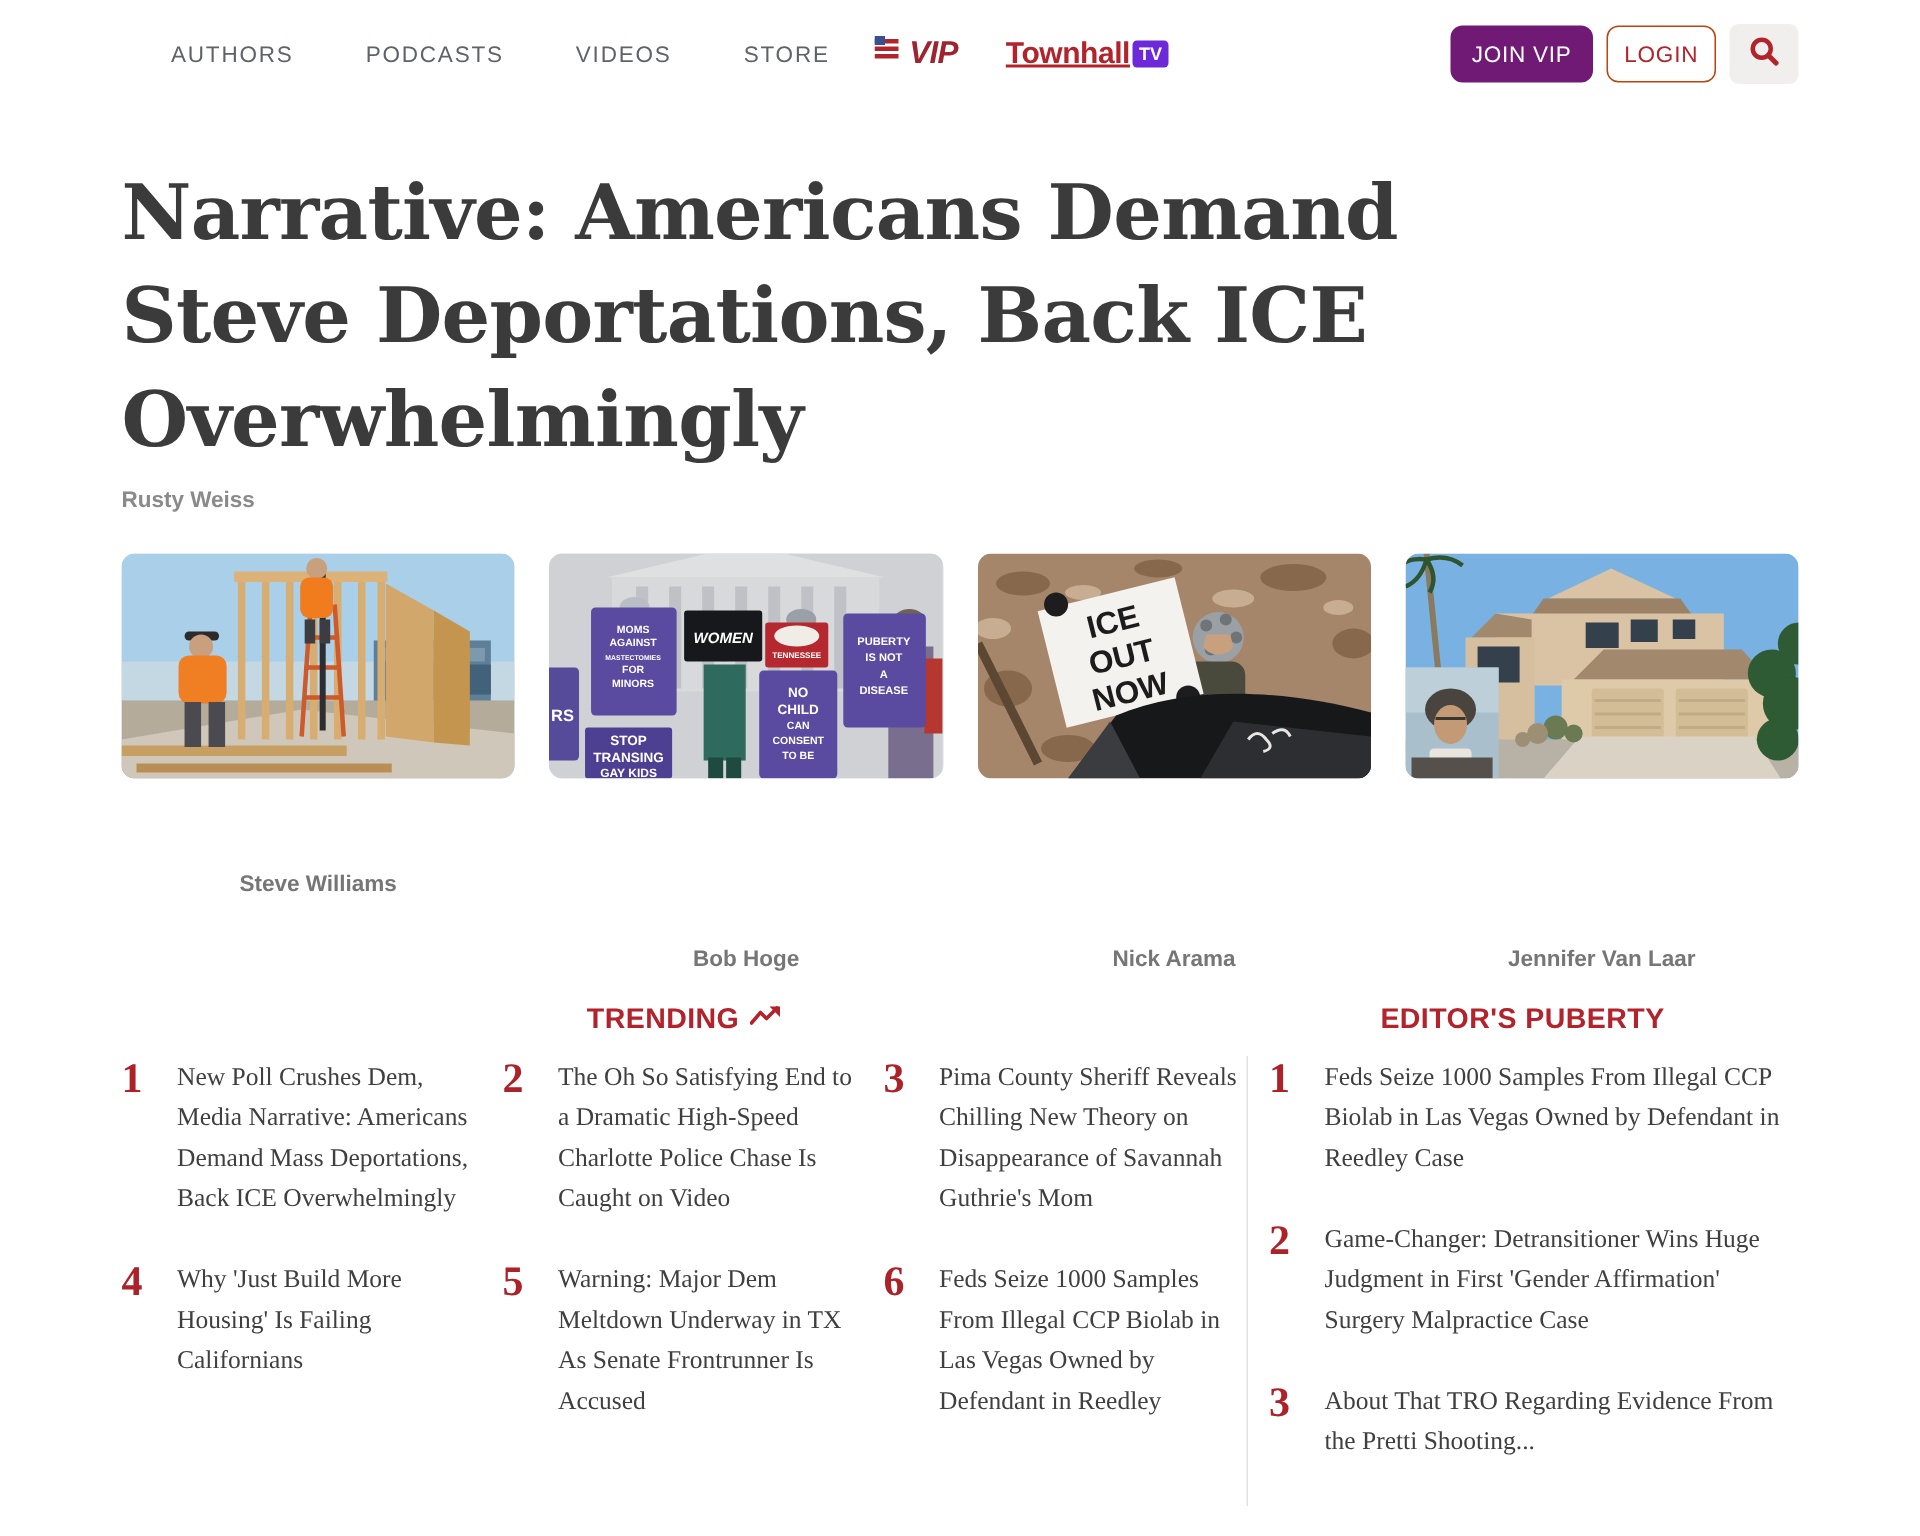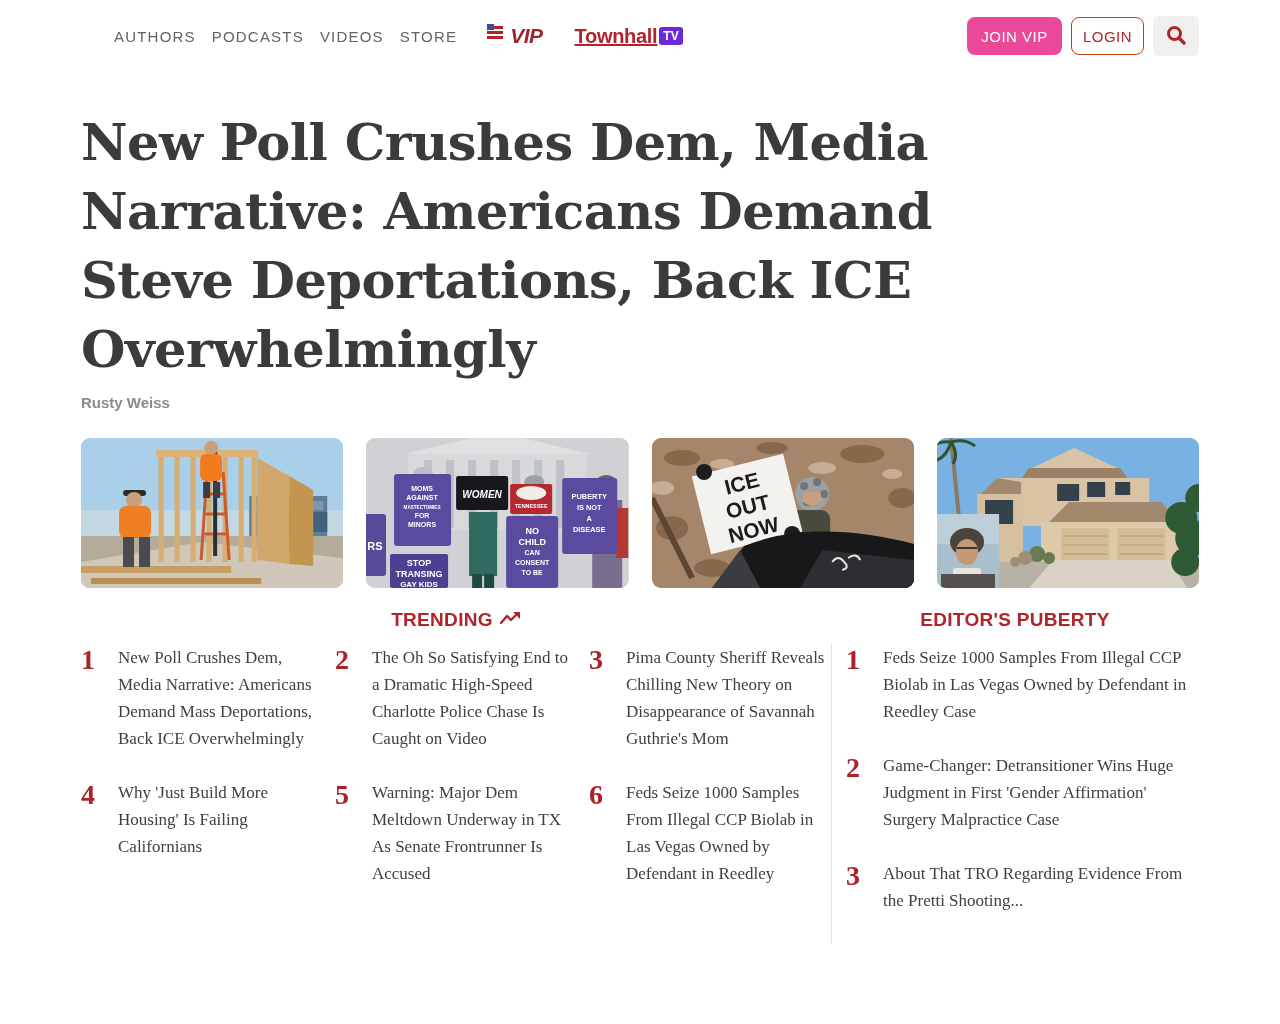--- a/index.html
+++ b/index.html
@@ -6,33 +6,33 @@
   html,body { width:1280px; height:1024px; background:#fff; overflow:hidden;
               font-family:"Liberation Sans", sans-serif; }
   .container { width:1118px; margin:0 auto; }
 
   
   .topbar { display:flex; align-items:center; padding-top:14px; height:58px; }
   .logo { font-family:"DejaVu Serif", serif; font-weight:700; font-size:37px;
           letter-spacing:-1.5px; line-height:44px; cursor:pointer; }
   .logo-red { color:#b6212b; }
   .logo-black { color:#151515; }
-  .mainnav { display:flex; align-items:center; gap:16px; margin-left:33px; }
+  .mainnav { display:flex; align-items:center; gap:48px; margin-left:33px; }
   .nav-link { font-size:15px; color:#5f6368; letter-spacing:1.2px; cursor:pointer; }
   .vip-brand { display:flex; margin-left:30px; cursor:pointer; }
   .vip-text { font-size:21px; font-weight:700; font-style:italic; color:#9e2430;
               letter-spacing:-0.5px; margin-left:3px; }
   .townhall { display:flex; align-items:center; margin-left:32px; cursor:pointer; }
   .townhall-text { font-size:20px; font-weight:700; color:#b2242c; letter-spacing:-0.3px;text-decoration:underline; }
   .tv-badge { background:#6d28d9; color:#fff; font-size:12px; font-weight:700;
               border-radius:3px; padding:2px 4px; margin-left:2px; }
   .spacer { flex:1; }
   .btn { height:38px; border-radius:8px; font-size:15px; letter-spacing:0.5px;
          display:flex; align-items:center; justify-content:center; cursor:pointer; }
-  .btn-join { background:#ec4899; color:#fff; width:95px; }
+  .btn-join { background:#701a75; color:#fff; width:95px; }
   .btn-login { background:#fff; color:#b2242c; border:1px solid #c2410c; width:73px; margin-left:9px; }
   .btn-search { background:#f1efee; width:46px; height:40px; border-radius:6px; margin-left:9px; }
 
   
   .headline { margin-top:50px; font-family:"DejaVu Serif", serif; font-size:51px;
               line-height:69px; color:#3b3b3b; letter-spacing:-0.5px; }
   .byline { margin-top:10px; font-size:15px; font-weight:700; color:#8a8a8a; }
 
   
   .thumbs { margin-top:27px; display:grid; grid-template-columns:repeat(4,1fr); gap:23px; }
@@ -104,21 +104,20 @@
       <span>
         <svg width="20" height="20" viewBox="0 0 20 20">
           <circle cx="8.5" cy="8.5" r="6" fill="none" stroke="#b2242c" stroke-width="3"></circle>
           <line x1="13" y1="13" x2="18" y2="18" stroke="#b2242c" stroke-width="3.4" stroke-linecap="round"></line>
         </svg>
       </span>
     </div>
   </div>
 
   <h1 class="headline">
-    <div>New Poll Crushes Dem, Media</div>
     <div>Narrative: Americans Demand</div>
     <div>Steve Deportations, Back ICE</div>
     <div>Overwhelmingly</div>
   </h1>
   <div class="byline">Rusty Weiss</div>
 
   <div class="thumbs">
 
     <div class="thumb">
       <svg viewBox="0 0 262 150" preserveAspectRatio="none">
@@ -331,20 +330,26 @@
         <rect x="0" y="76" width="62" height="30" fill="#bdd0da"></rect>
         <ellipse cx="30" cy="104" rx="17" ry="14" fill="#4a443f"></ellipse>
         <ellipse cx="30" cy="114" rx="11" ry="13" fill="#c49a76"></ellipse>
         <line x1="20" y1="110" x2="40" y2="110" stroke="#3a3530" stroke-width="2"></line>
         <rect x="16" y="130" width="28" height="10" rx="3" fill="#e8e4de"></rect>
         <rect x="4" y="136" width="54" height="14" fill="#55504c"></rect>
       </svg>
     </div>
   </div>
 
+  <div class="caps">
+    <div class="cap cap--high">Steve Williams</div>
+    <div class="cap cap--low">Bob Hoge</div>
+    <div class="cap cap--low">Nick Arama</div>
+    <div class="cap cap--low">Jennifer Van Laar</div>
+  </div>
 
   <div class="sect-heads">
     <div class="lzone">
       <div class="sect-title">
         <span>TRENDING</span>
         <span>
           <svg width="21" height="15" viewBox="0 0 21 15">
             <polyline points="1,12 7,5 11,9 18,2" fill="none" stroke="#b2232c" stroke-width="2.4" stroke-linejoin="round" stroke-linecap="round"></polyline>
             <polygon points="13,1 20,1 20,8" fill="#b2232c"></polygon>
           </svg>

